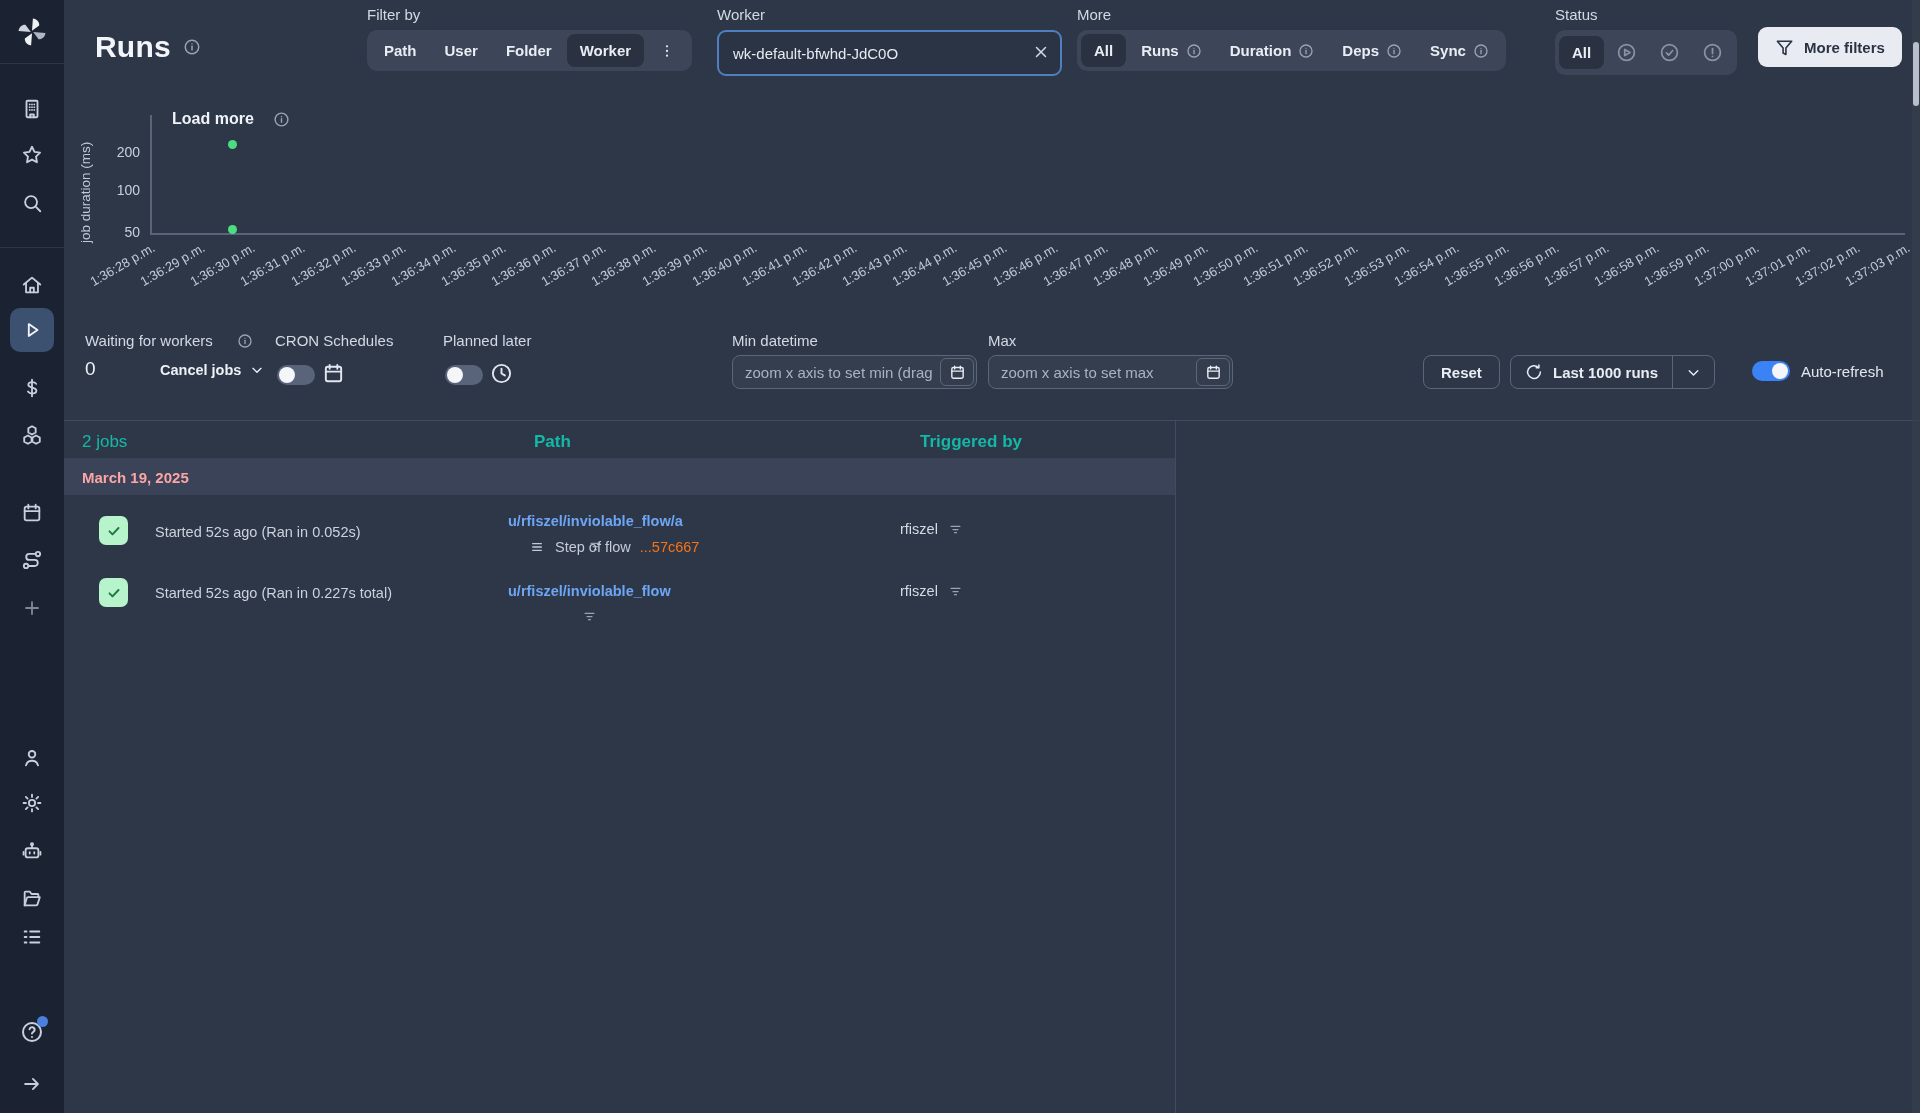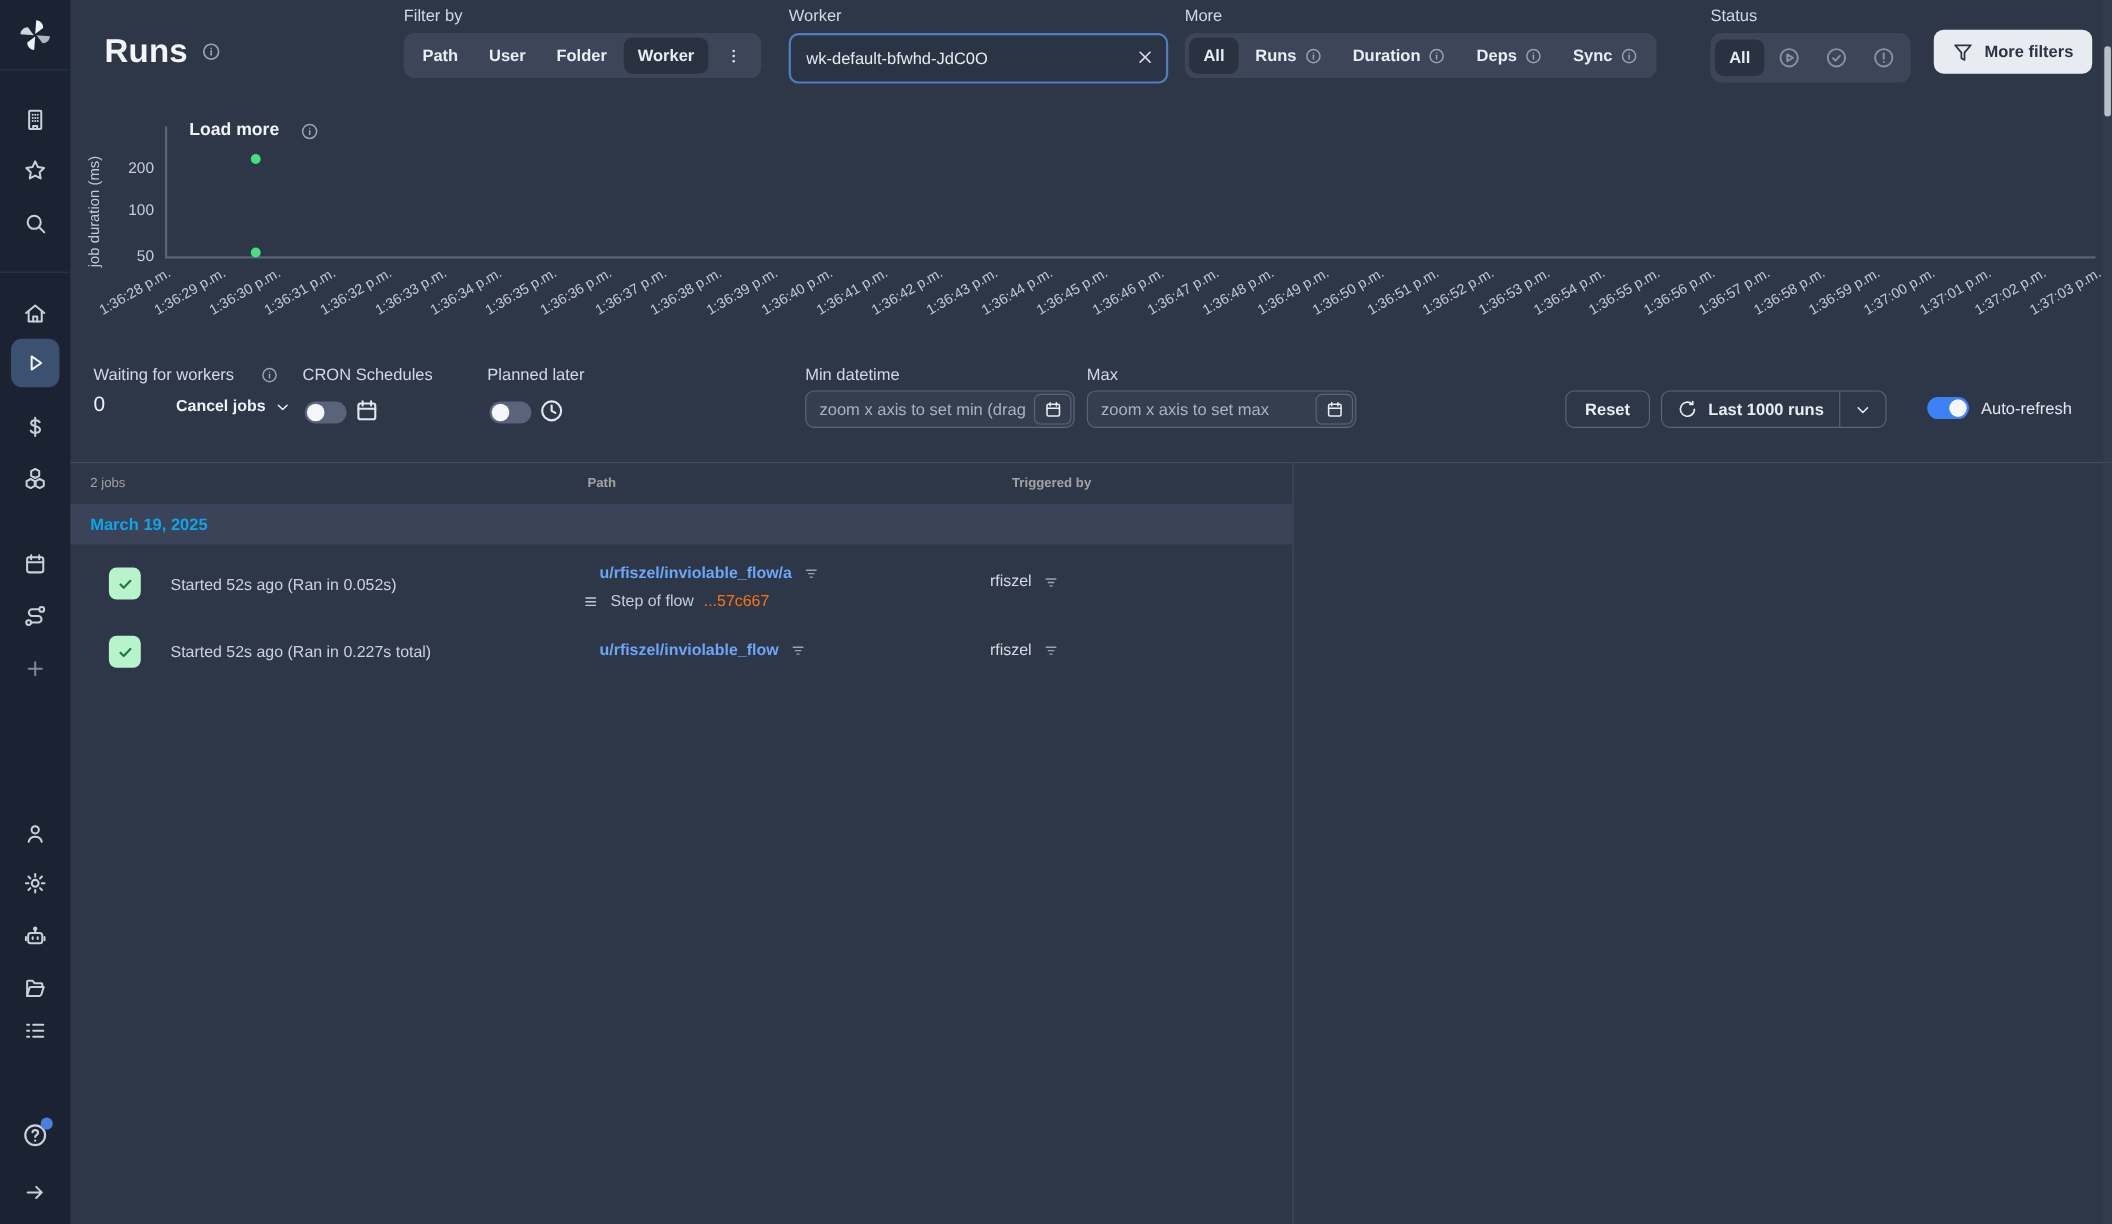--- a/index.html
+++ b/index.html
@@ -71,32 +71,32 @@
   .reset-btn { position:absolute; left:1359px; top:30px; height:34px; padding:0 17px; }
   .last-runs { position:absolute; left:1446px; top:30px; height:34px; display:inline-flex; align-items:stretch; border:1px solid #5b6679; border-radius:8px; }
   .last-runs .lr-main { display:flex; align-items:center; gap:10px; padding:0 14px; font-size:15px; font-weight:700; cursor:pointer; }
   .last-runs .lr-arrow { display:flex; align-items:center; padding:0 12px; border-left:1px solid #5b6679; cursor:pointer; }
   .autorefresh { position:absolute; left:1688px; top:36px; display:flex; align-items:center; gap:11px; }
   .autorefresh .flabel { font-size:15px; color:#e2e7ef; }
 
   
   #bottom { position:absolute; left:0; top:420px; width:1856px; bottom:0; border-top:1px solid #414c5e; display:flex; }
   #jobs { width:1112px; border-right:1px solid #414c5e; position:relative; }
-  .t-head { position:relative; height:38px; border-bottom:1px solid #47526566; font-size:12px; color:#a3a3a3; }
+  .t-head { position:relative; height:38px; border-bottom:1px solid #47526566; font-size:17px; color:#14b8a6; }
   .t-head span { position:absolute; top:11px; }
   .th-count { left:18px; font-weight:400; }
   .th-path { left:470px; font-weight:600; }
   .th-trig { left:836px; font-weight:600;margin-left:20px; }
-  .date-row { height:36px; background:#3a4357; display:flex; align-items:center; padding-left:18px; font-size:15px; font-weight:600; color:#0ea5e9; }
+  .date-row { height:36px; background:#3a4357; display:flex; align-items:center; padding-left:18px; font-size:15px; font-weight:600; color:#fca5a5; }
   .job-row { position:relative; cursor:pointer; }
   .job-row.r1 { height:73px; }
   .job-row.r2 { height:50px; }
   .ok-badge { position:absolute; left:35px; width:29px; height:29px; border-radius:7px; background:#b7f3cb; color:#1d7a3f; display:flex; align-items:center; justify-content:center; }
   .started { position:absolute; left:91px; font-size:14.5px; color:#ccd2dd; }
-  .pathcell { position:absolute; left:481px; display:flex; align-items:center; gap:10px; }
+  .pathcell { position:absolute; left:444px; display:flex; align-items:center; gap:10px;flex-direction:column; }
   .plink { color:#6da6f5; font-weight:700; font-size:14.5px; text-decoration:none; cursor:pointer; }
   .mini-filter { color:#9aa3b4; cursor:pointer; }
   .subflow { position:absolute; left:466px; display:flex; align-items:center; gap:9px; font-size:14.5px; color:#c6ccd8; }
   .sublink { color:#f97316; cursor:pointer; }
   .trigcell { position:absolute; left:836px; display:flex; align-items:center; gap:10px; font-size:14.5px; color:#d5dae3; }
   #detail { flex:1; padding:19px 0 0 24px; font-size:15px; color:#d9dee6; }
 
   
   #sb-track { position:absolute; right:0; top:0; width:8px; height:1113px; background:#37404e99; }
   #sb-thumb { position:absolute; right:1px; top:42px; width:6px; height:64px; border-radius:3px; background:#b9bfca; cursor:pointer; }

